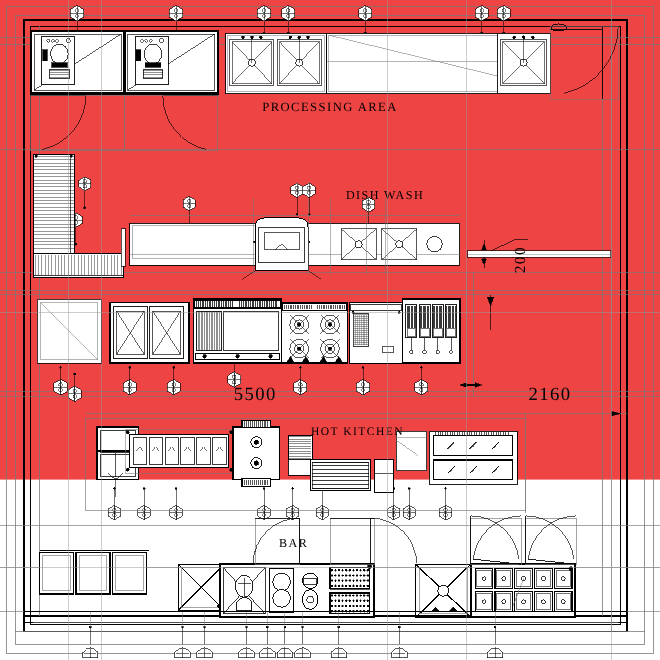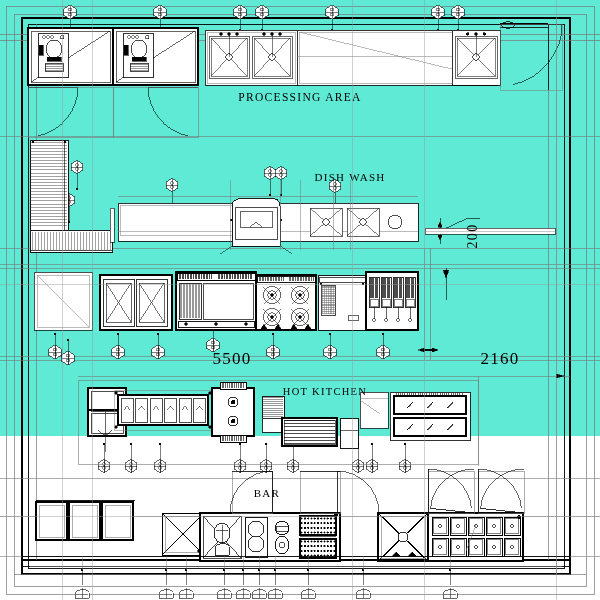--- a/index.html
+++ b/index.html
@@ -1,18 +1,18 @@
 <!DOCTYPE html>
 <html><head>
 <meta charset="utf-8">
 <style>
   html,body{margin:0;padding:0;background:#ffffff;}
   body{width:600px;height:600px;overflow:hidden;
        font-family:"Liberation Serif",serif;}
-  #plan{position:relative;width:600px;height:436px;background:#5eead4;}
+  #plan{position:relative;width:600px;height:436px;background:#ef4444;}
   svg{display:block;}
 </style>
 </head>
 <body>
 
 <div id="plan">
   <svg id="canvas" width="600" height="600" viewBox="0 0 600 600" shape-rendering="crispEdges">
       <g>
         <rect x="6" y="6" width="588" height="588" stroke="#777777" stroke-width="0.7" fill="none"></rect>
         <rect x="14" y="14" width="572" height="572" stroke="#777777" stroke-width="0.7" fill="none"></rect>

